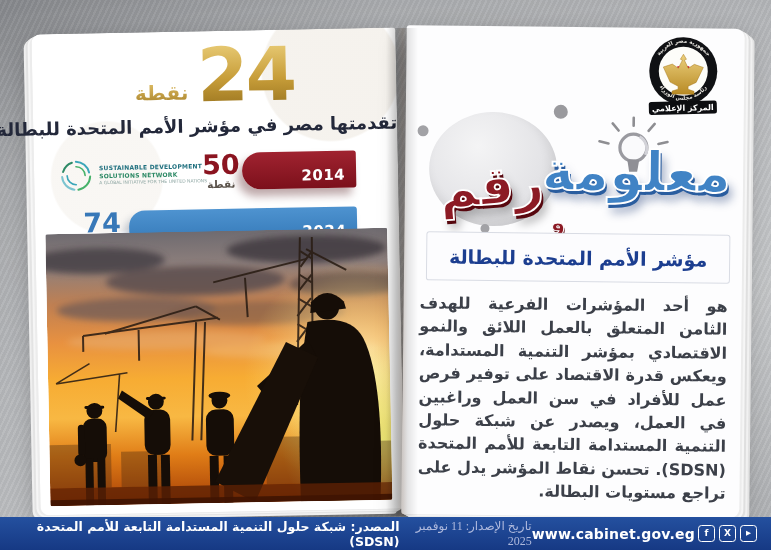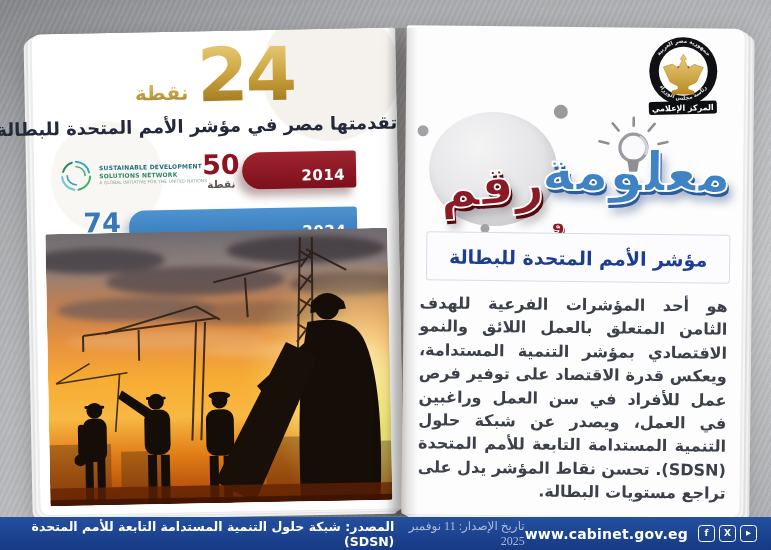--- a/index.html
+++ b/index.html
@@ -87,21 +87,21 @@
   .gutter{position:absolute;left:386px;top:28px;width:32px;height:488px;z-index:5;pointer-events:none;
     background:linear-gradient(90deg, rgba(0,0,0,0) 0%, rgba(0,0,0,.16) 34%,
       rgba(70,50,35,.26) 52%, rgba(0,0,0,.10) 68%, rgba(0,0,0,0) 100%);}
   
   .footer{position:absolute;left:0;right:0;bottom:0;height:33px;z-index:10;
     background:linear-gradient(180deg,#24509f,#163984);
     display:flex;align-items:center;justify-content:space-between;
     padding:0 14px;box-sizing:border-box;}
   .footer .src{color:#fff;font-size:12.5px;font-weight:bold;direction:rtl;}
   .footer .date{color:#aeb9dd;font-size:12px;direction:rtl;font-family:Liberation Serif, serif;}
-  .site-wrap{display:flex;align-items:center;gap:10px;direction:ltr;}
+  .site-wrap{display:flex;align-items:center;gap:3px;direction:ltr;}
   .site{color:#fff;font-weight:800;font-size:14px;letter-spacing:.2px;}
   .icons{display:flex;gap:4px;}
   .sicon{width:15px;height:15px;border:1.6px solid #fff;border-radius:3.5px;color:#fff;
     font-size:9px;font-weight:800;display:flex;align-items:center;justify-content:center;
     line-height:1;cursor:pointer;}
   .sicon.yt{font-size:6.5px;}
 </style>
 </head>
 <body>
 

